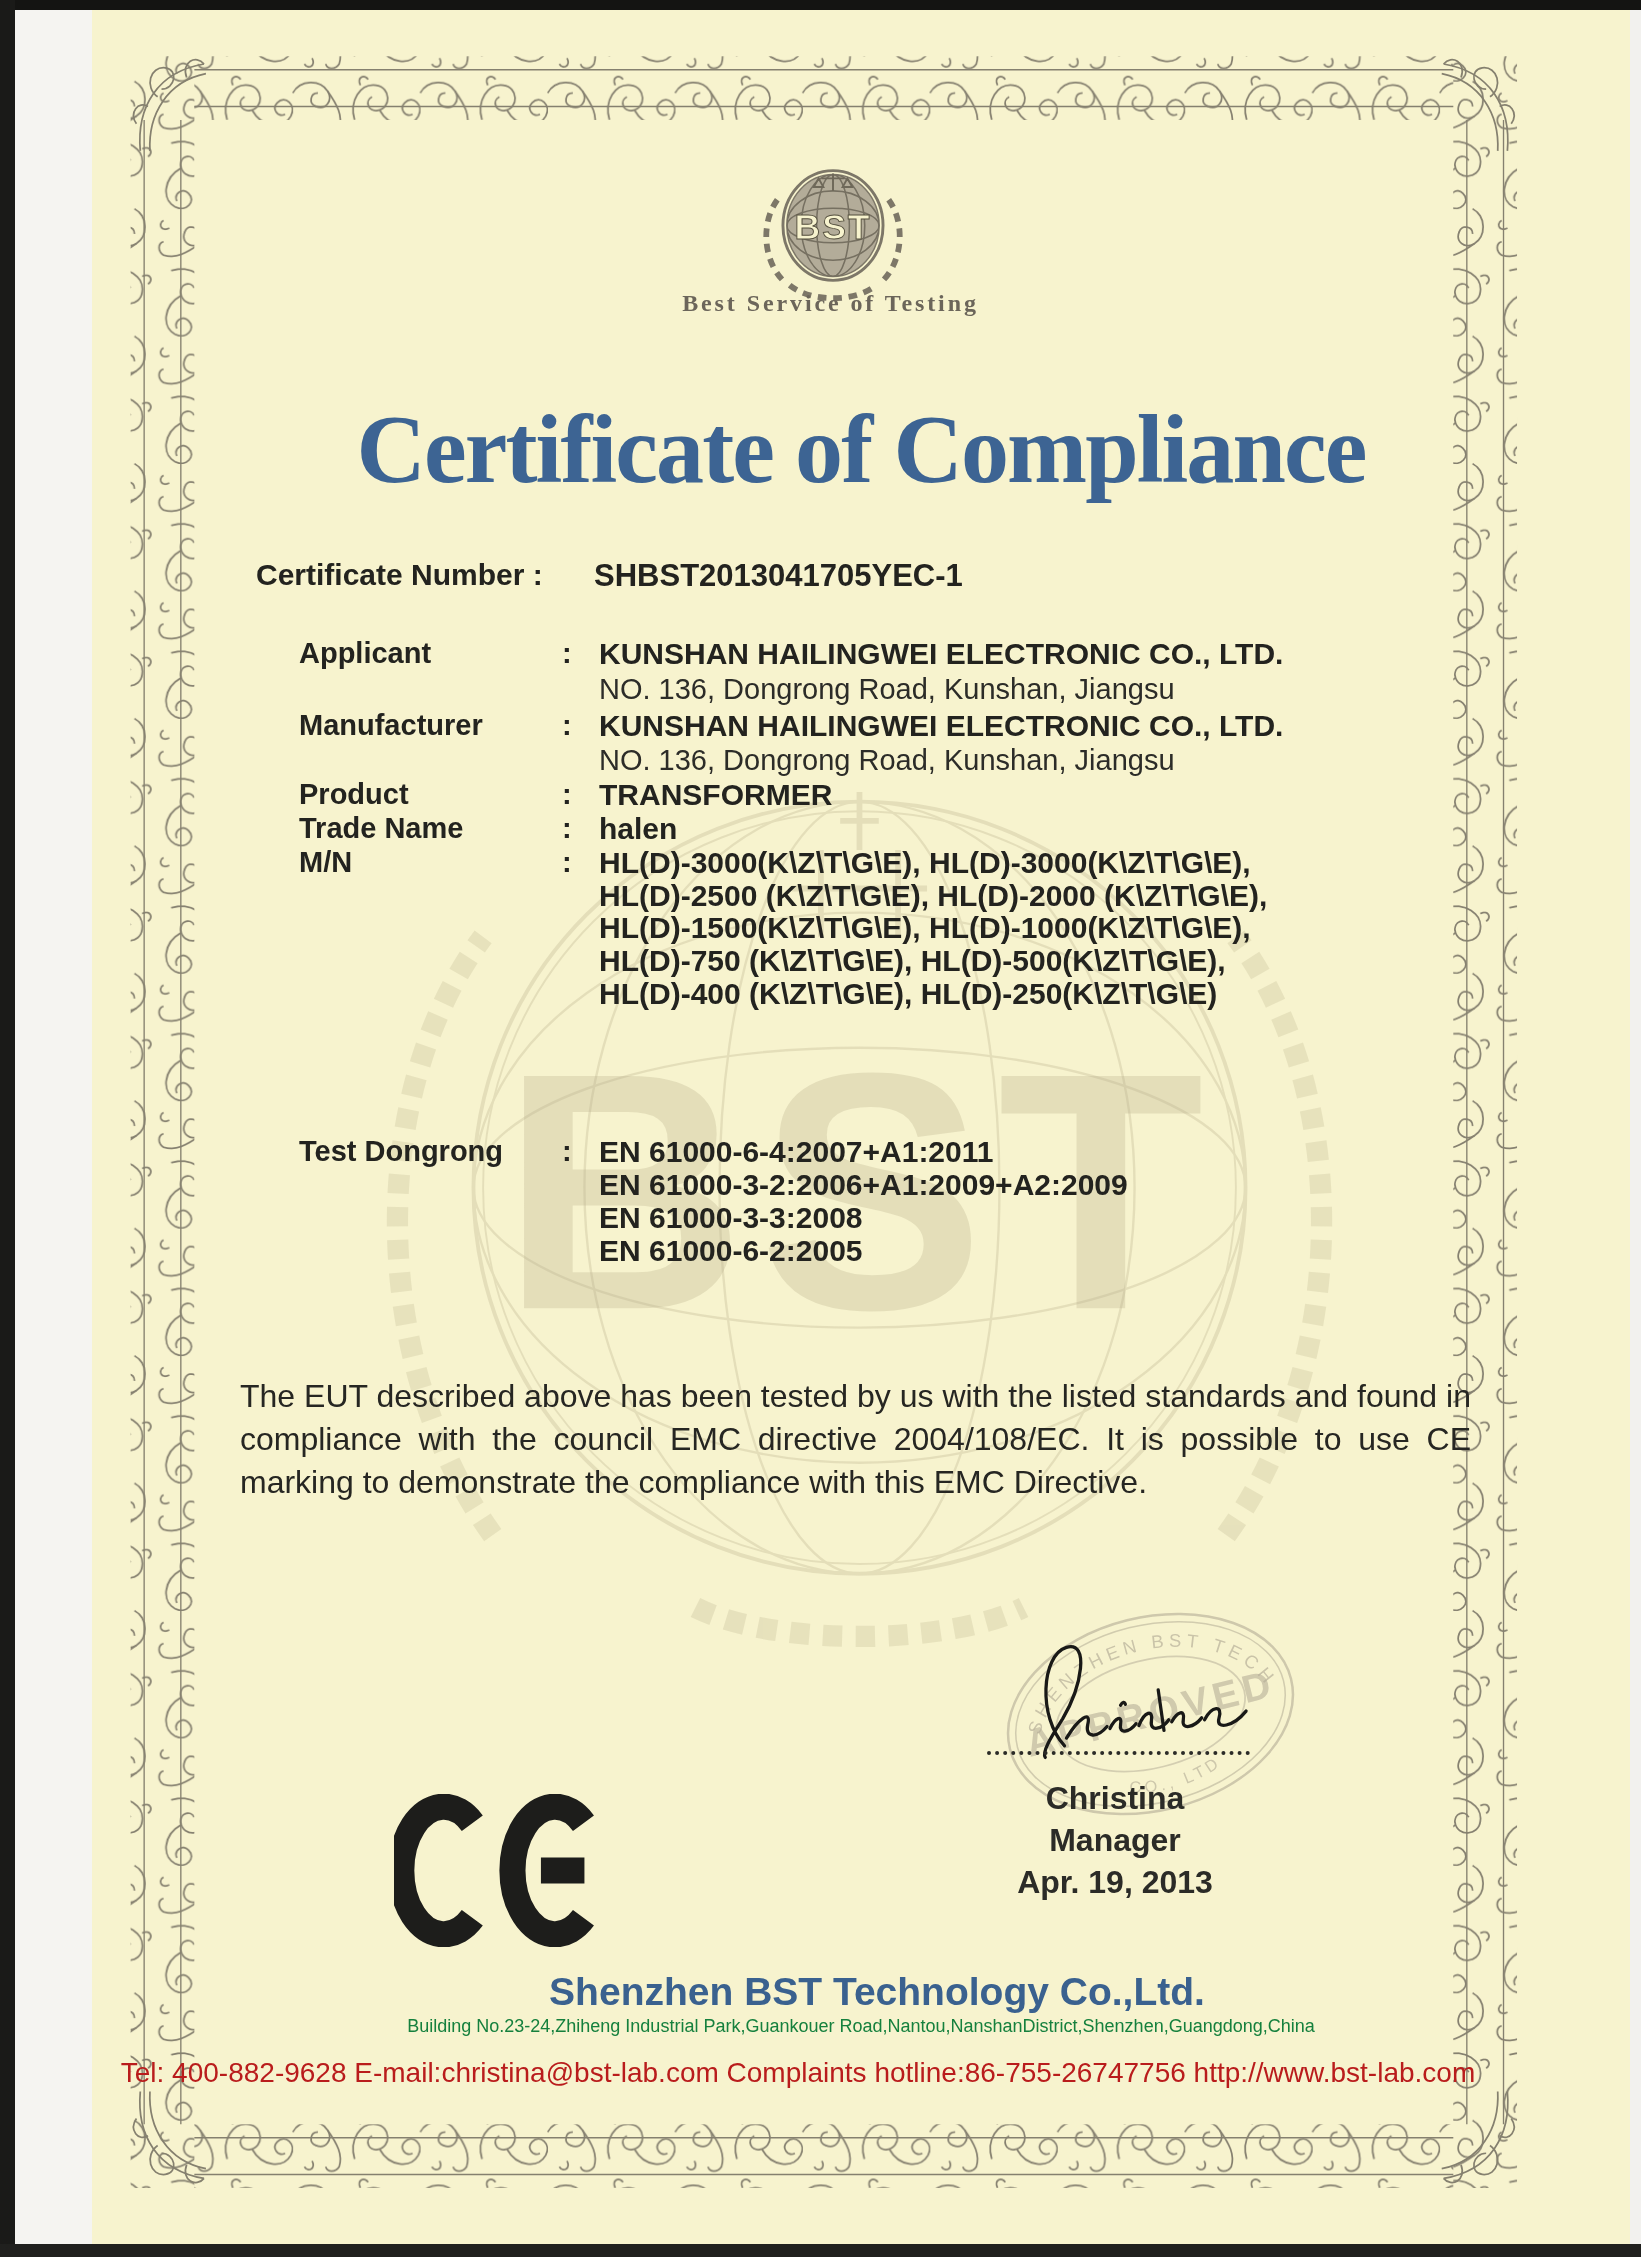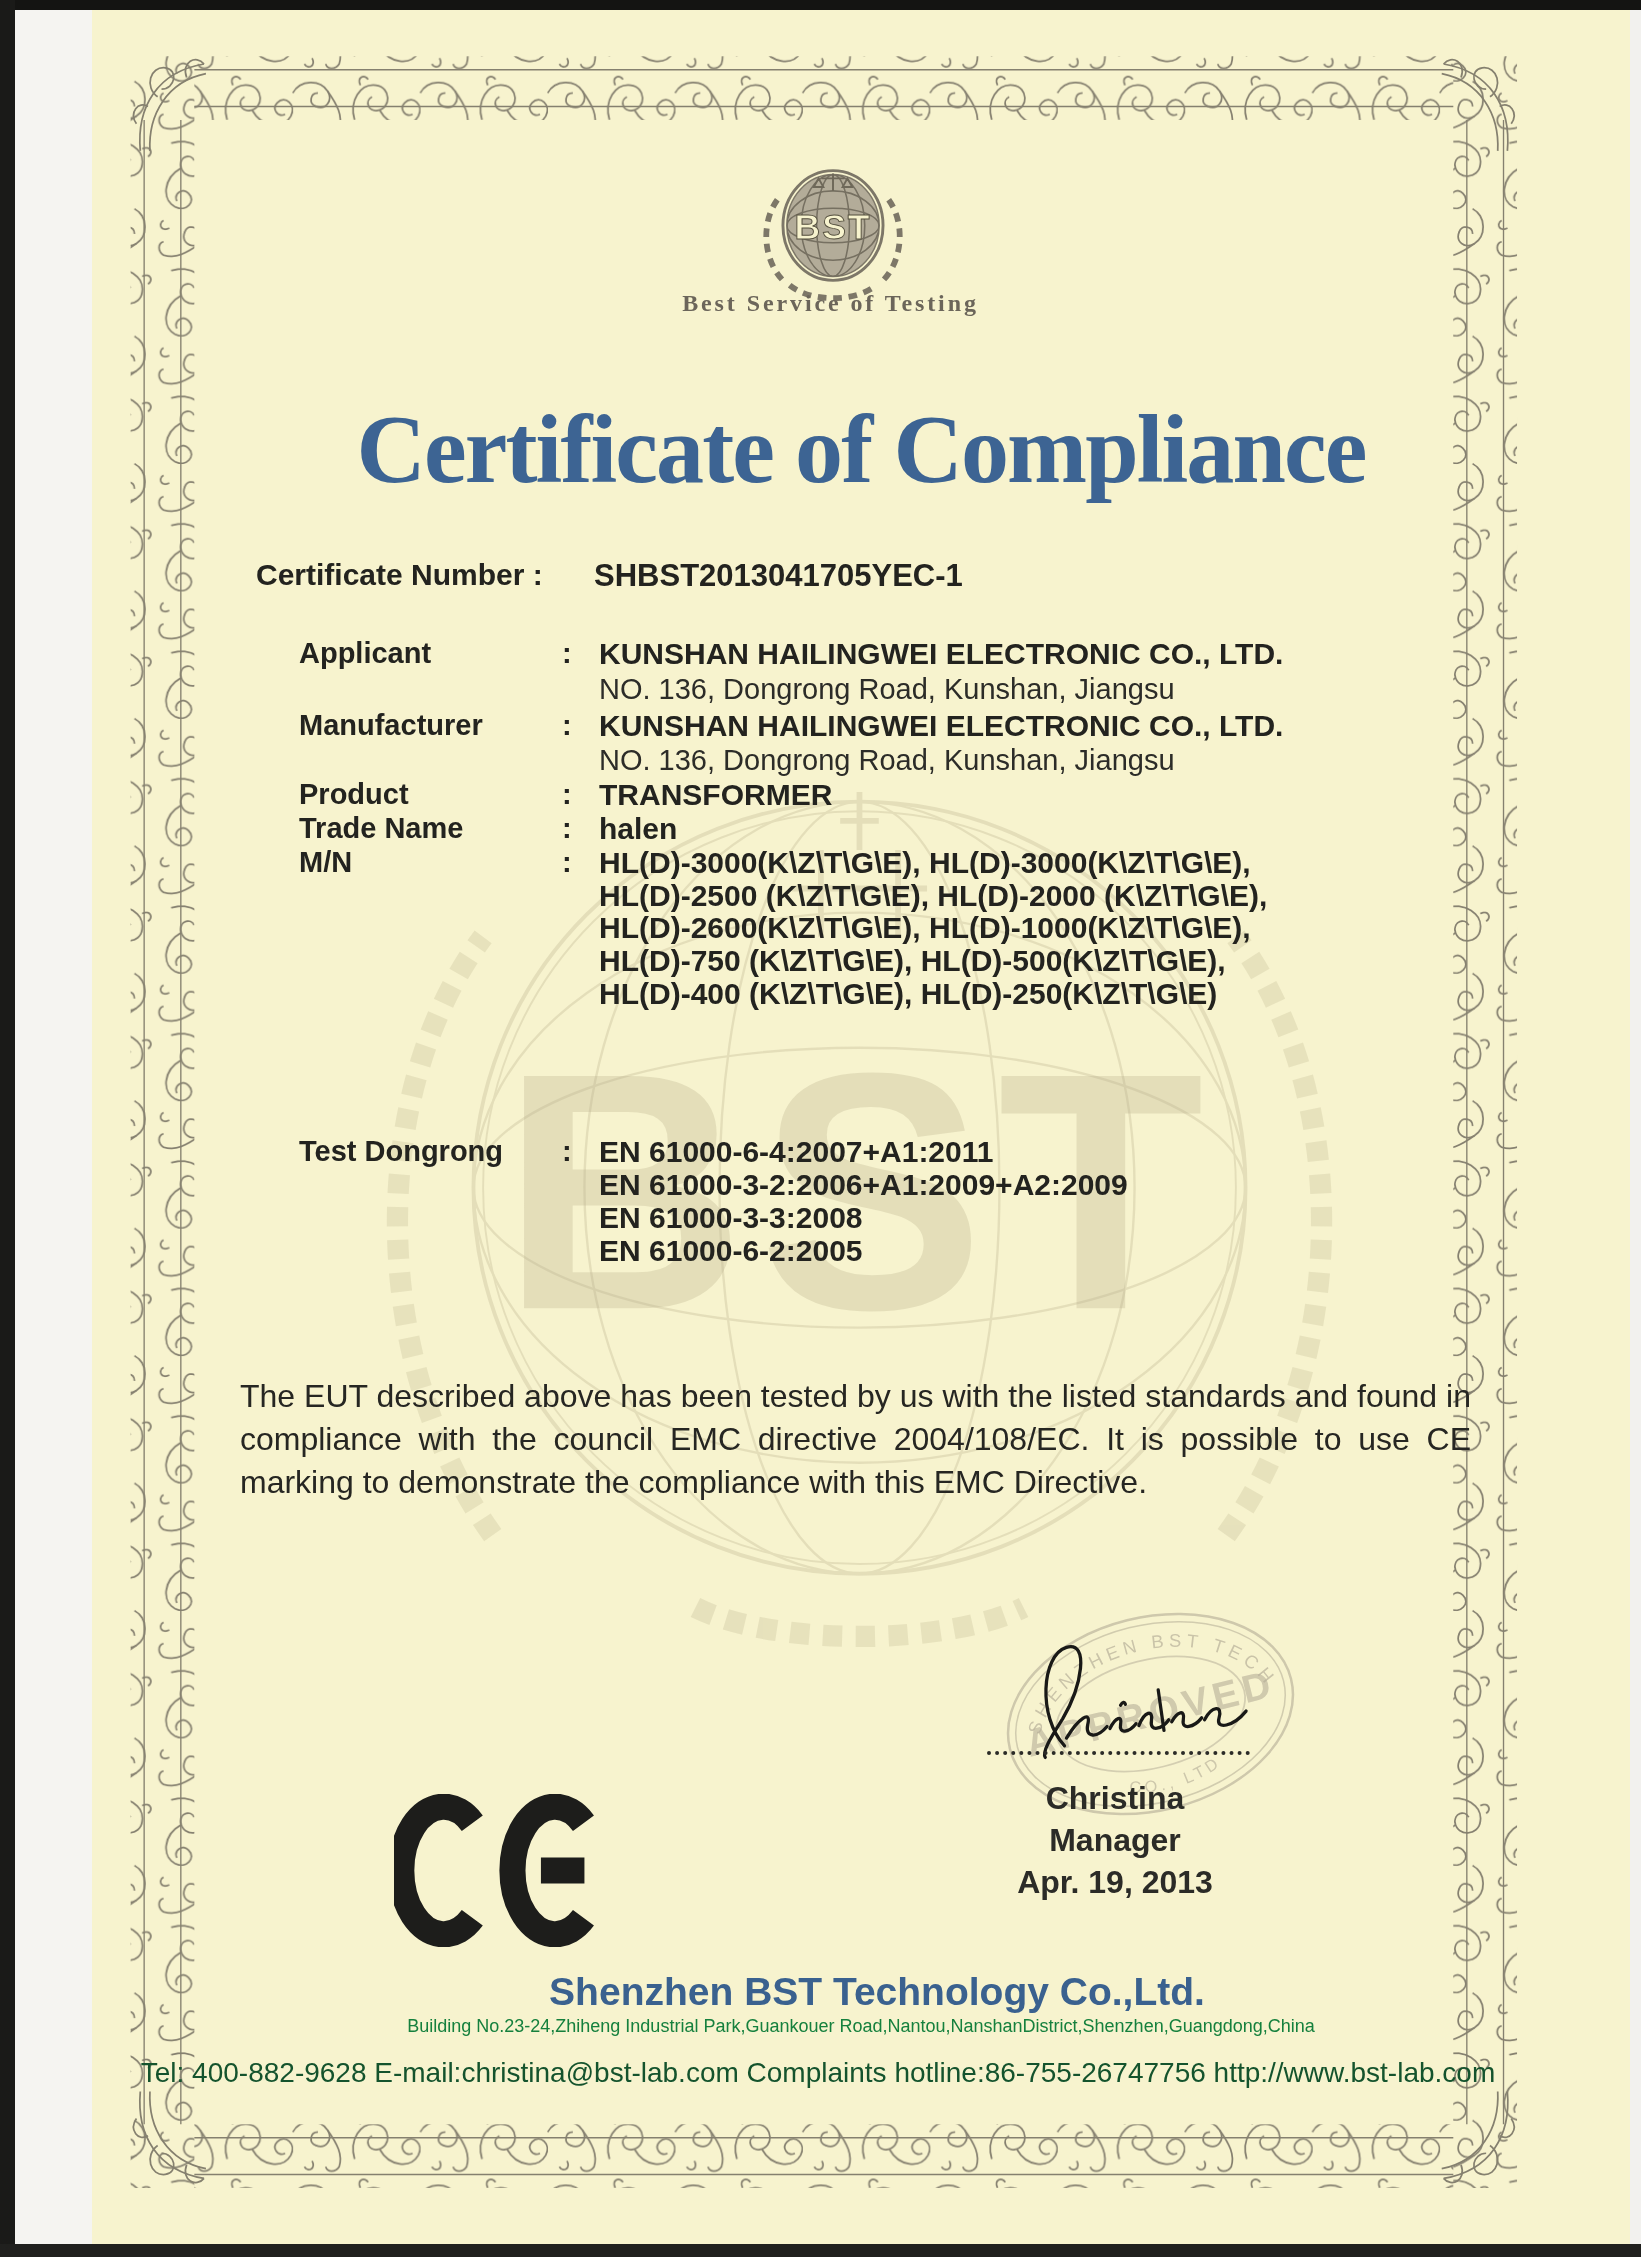--- a/index.html
+++ b/index.html
@@ -51,21 +51,21 @@
   .sig-svg{position:absolute;left:1020px;top:1630px;}
   .dotline{position:absolute;left:987px;top:1751px;width:263px;border-bottom:4.8px dotted #2b2b27;}
   .sigblock{position:absolute;left:970px;top:1777px;width:290px;text-align:center;
     font-weight:bold;font-size:32px;color:#2b2b27;line-height:42px;}
   
   .foot-co{position:absolute;left:92px;top:1970px;width:1538px;text-align:center;
     font-weight:bold;font-size:39px;color:#3a618f;padding-left:16px;}
   .foot-addr{position:absolute;left:92px;top:2016px;width:1538px;text-align:center;
     font-size:18px;color:#15803d;}
   .foot-tel{position:absolute;left:92px;top:2057px;width:1412px;text-align:center;
-    font-size:28px;color:#14532d;padding-left:20px;}
+    font-size:28px;color:#b91c1c;}
 </style>
 </head>
 <body>
 
 <div class="paper"></div>
 <div class="scan-strip-left"></div>
 <div class="scan-edge-top"></div>
 <div class="scan-edge-left"></div>
 <div class="scan-edge-bottom"></div>
 
@@ -195,21 +195,21 @@
 </div>
 <div class="frow" style="top:846px">
   <span class="flabel">M/N</span>
   <span class="fcolon">:</span>
   <span class="fvalue">HL(D)-3000(K\Z\T\G\E), HL(D)-3000(K\Z\T\G\E),</span>
 </div>
 <div class="frow" style="top:879px">
     <span class="fvalue">HL(D)-2500 (K\Z\T\G\E), HL(D)-2000 (K\Z\T\G\E),</span>
   </div>
 <div class="frow" style="top:911px">
-    <span class="fvalue">HL(D)-2600(K\Z\T\G\E), HL(D)-1000(K\Z\T\G\E),</span>
+    <span class="fvalue">HL(D)-1500(K\Z\T\G\E), HL(D)-1000(K\Z\T\G\E),</span>
   </div>
 <div class="frow" style="top:944px">
     <span class="fvalue">HL(D)-750 (K\Z\T\G\E), HL(D)-500(K\Z\T\G\E),</span>
   </div>
 <div class="frow" style="top:977px">
     <span class="fvalue">HL(D)-400 (K\Z\T\G\E), HL(D)-250(K\Z\T\G\E)</span>
   </div>
 
 <div class="frow" style="top:1135px">
   <span class="flabel">Test Dongrong</span>

